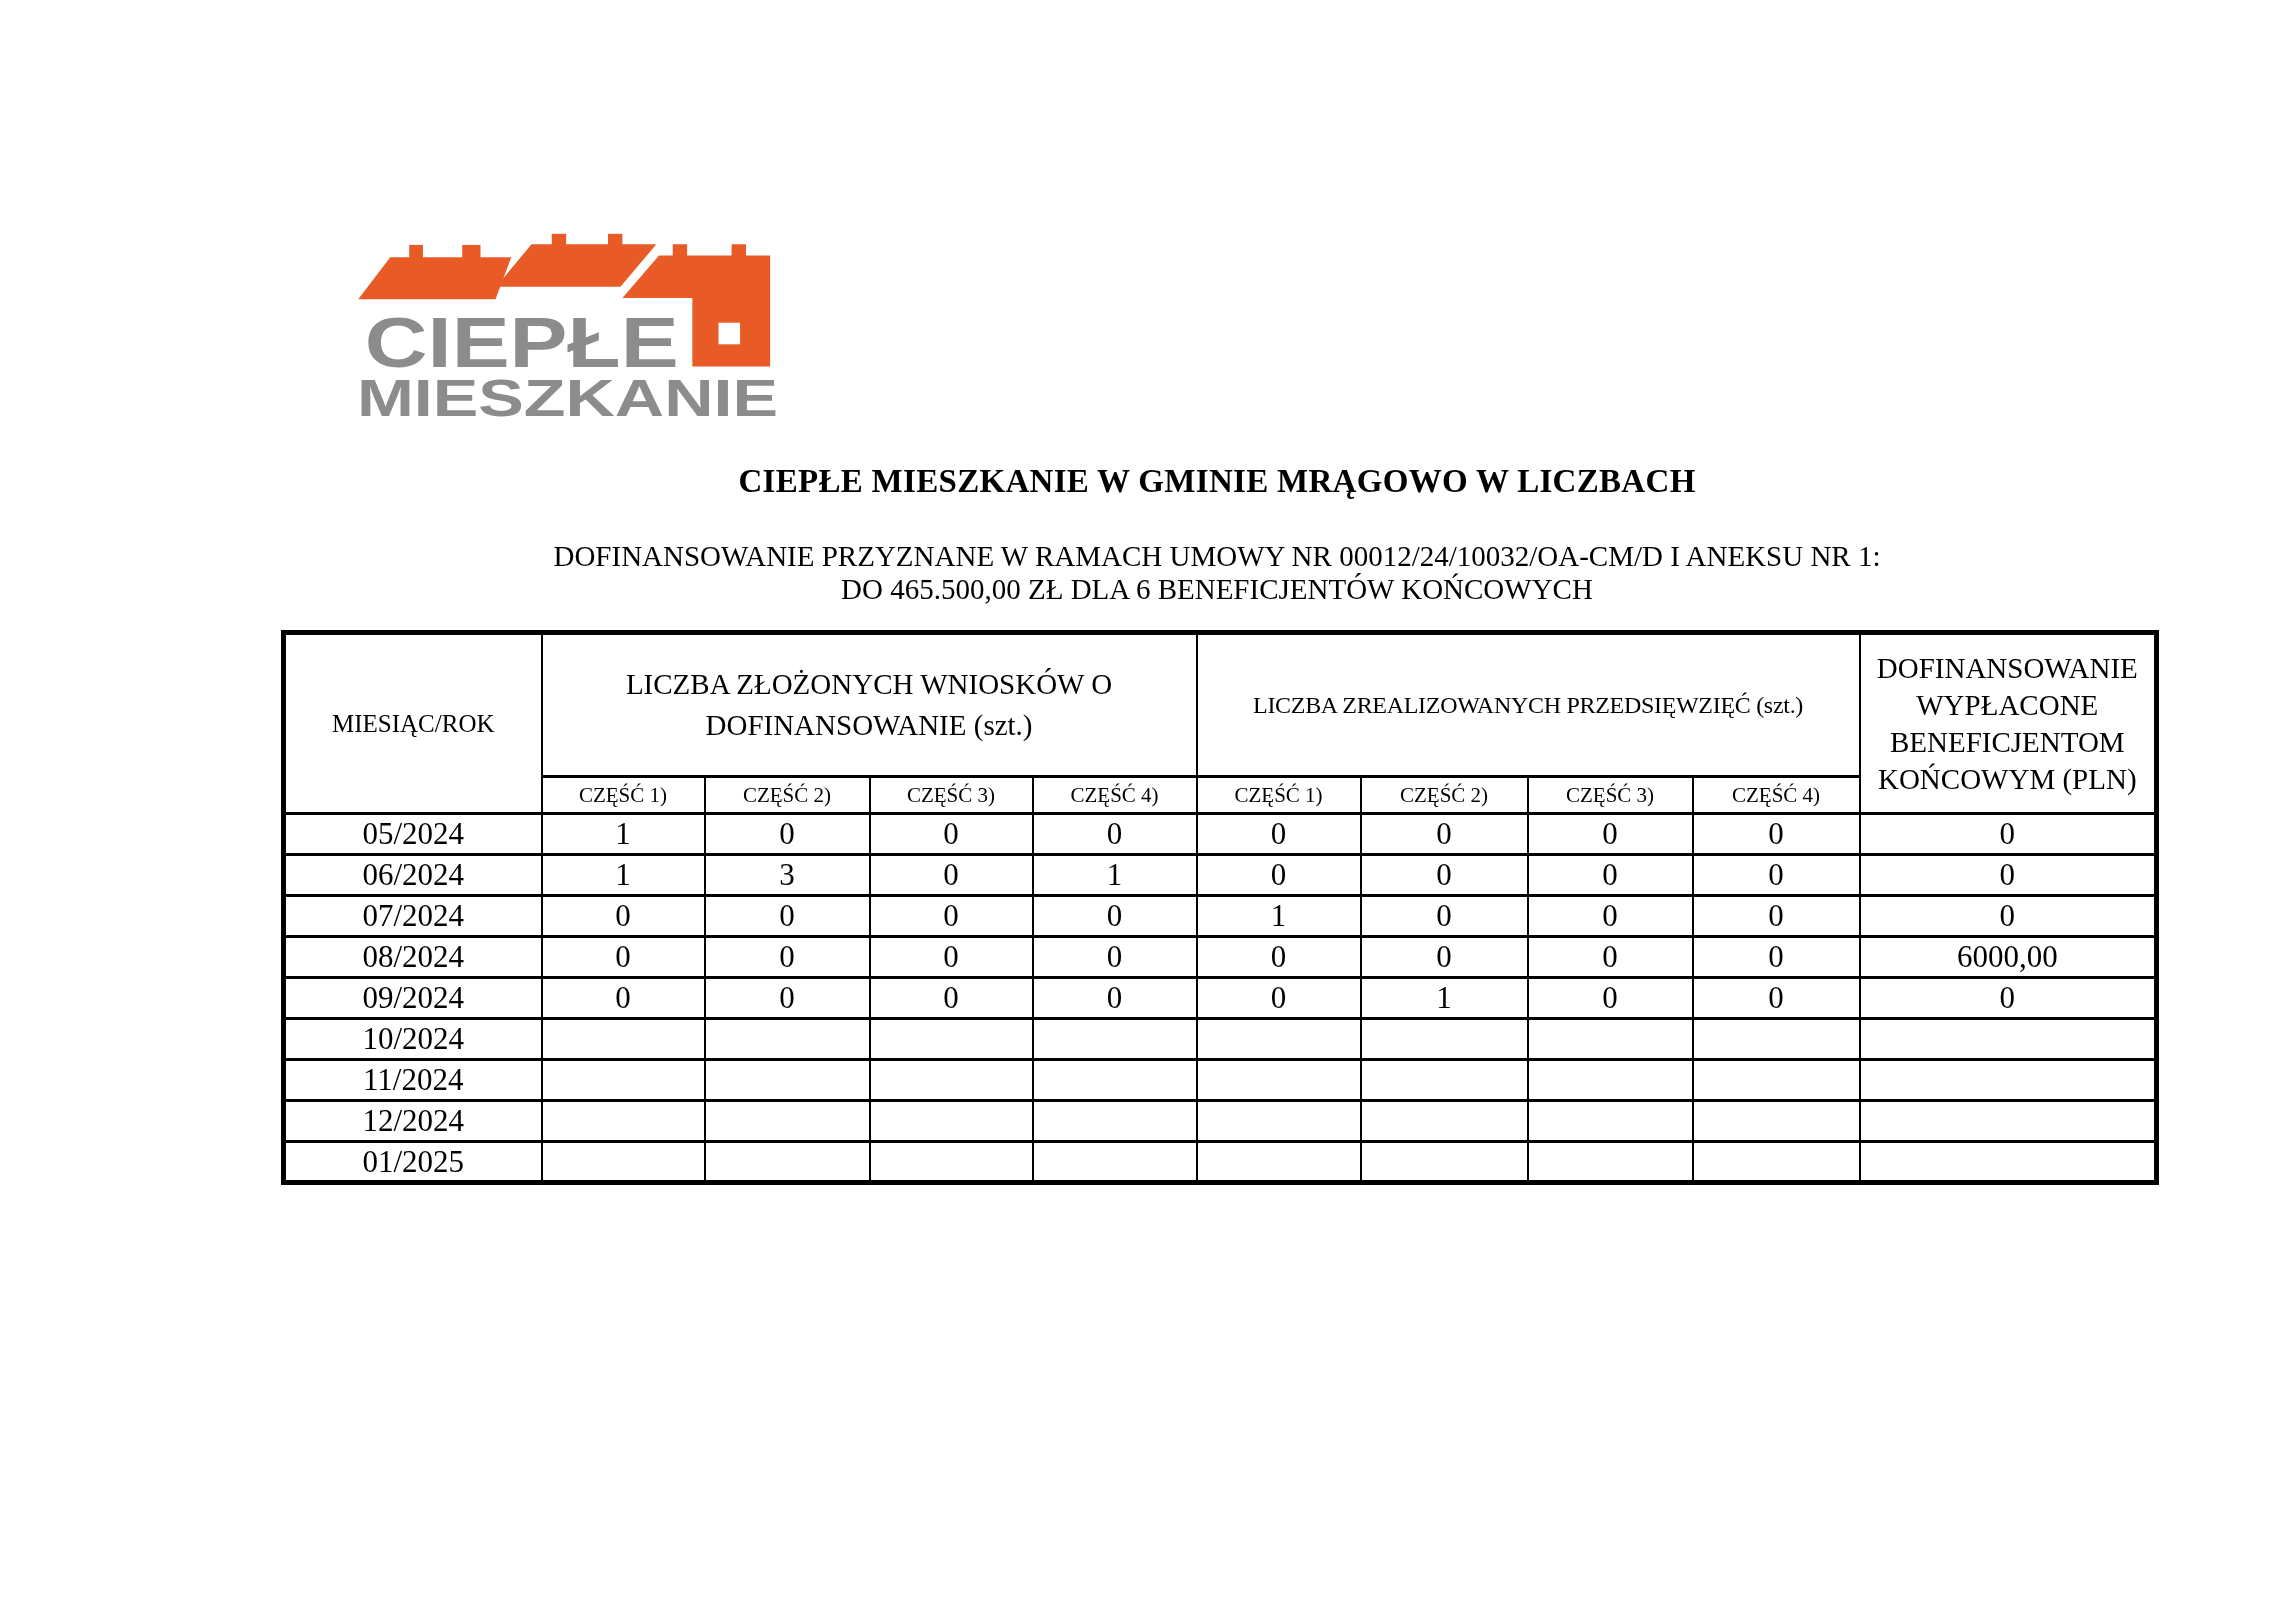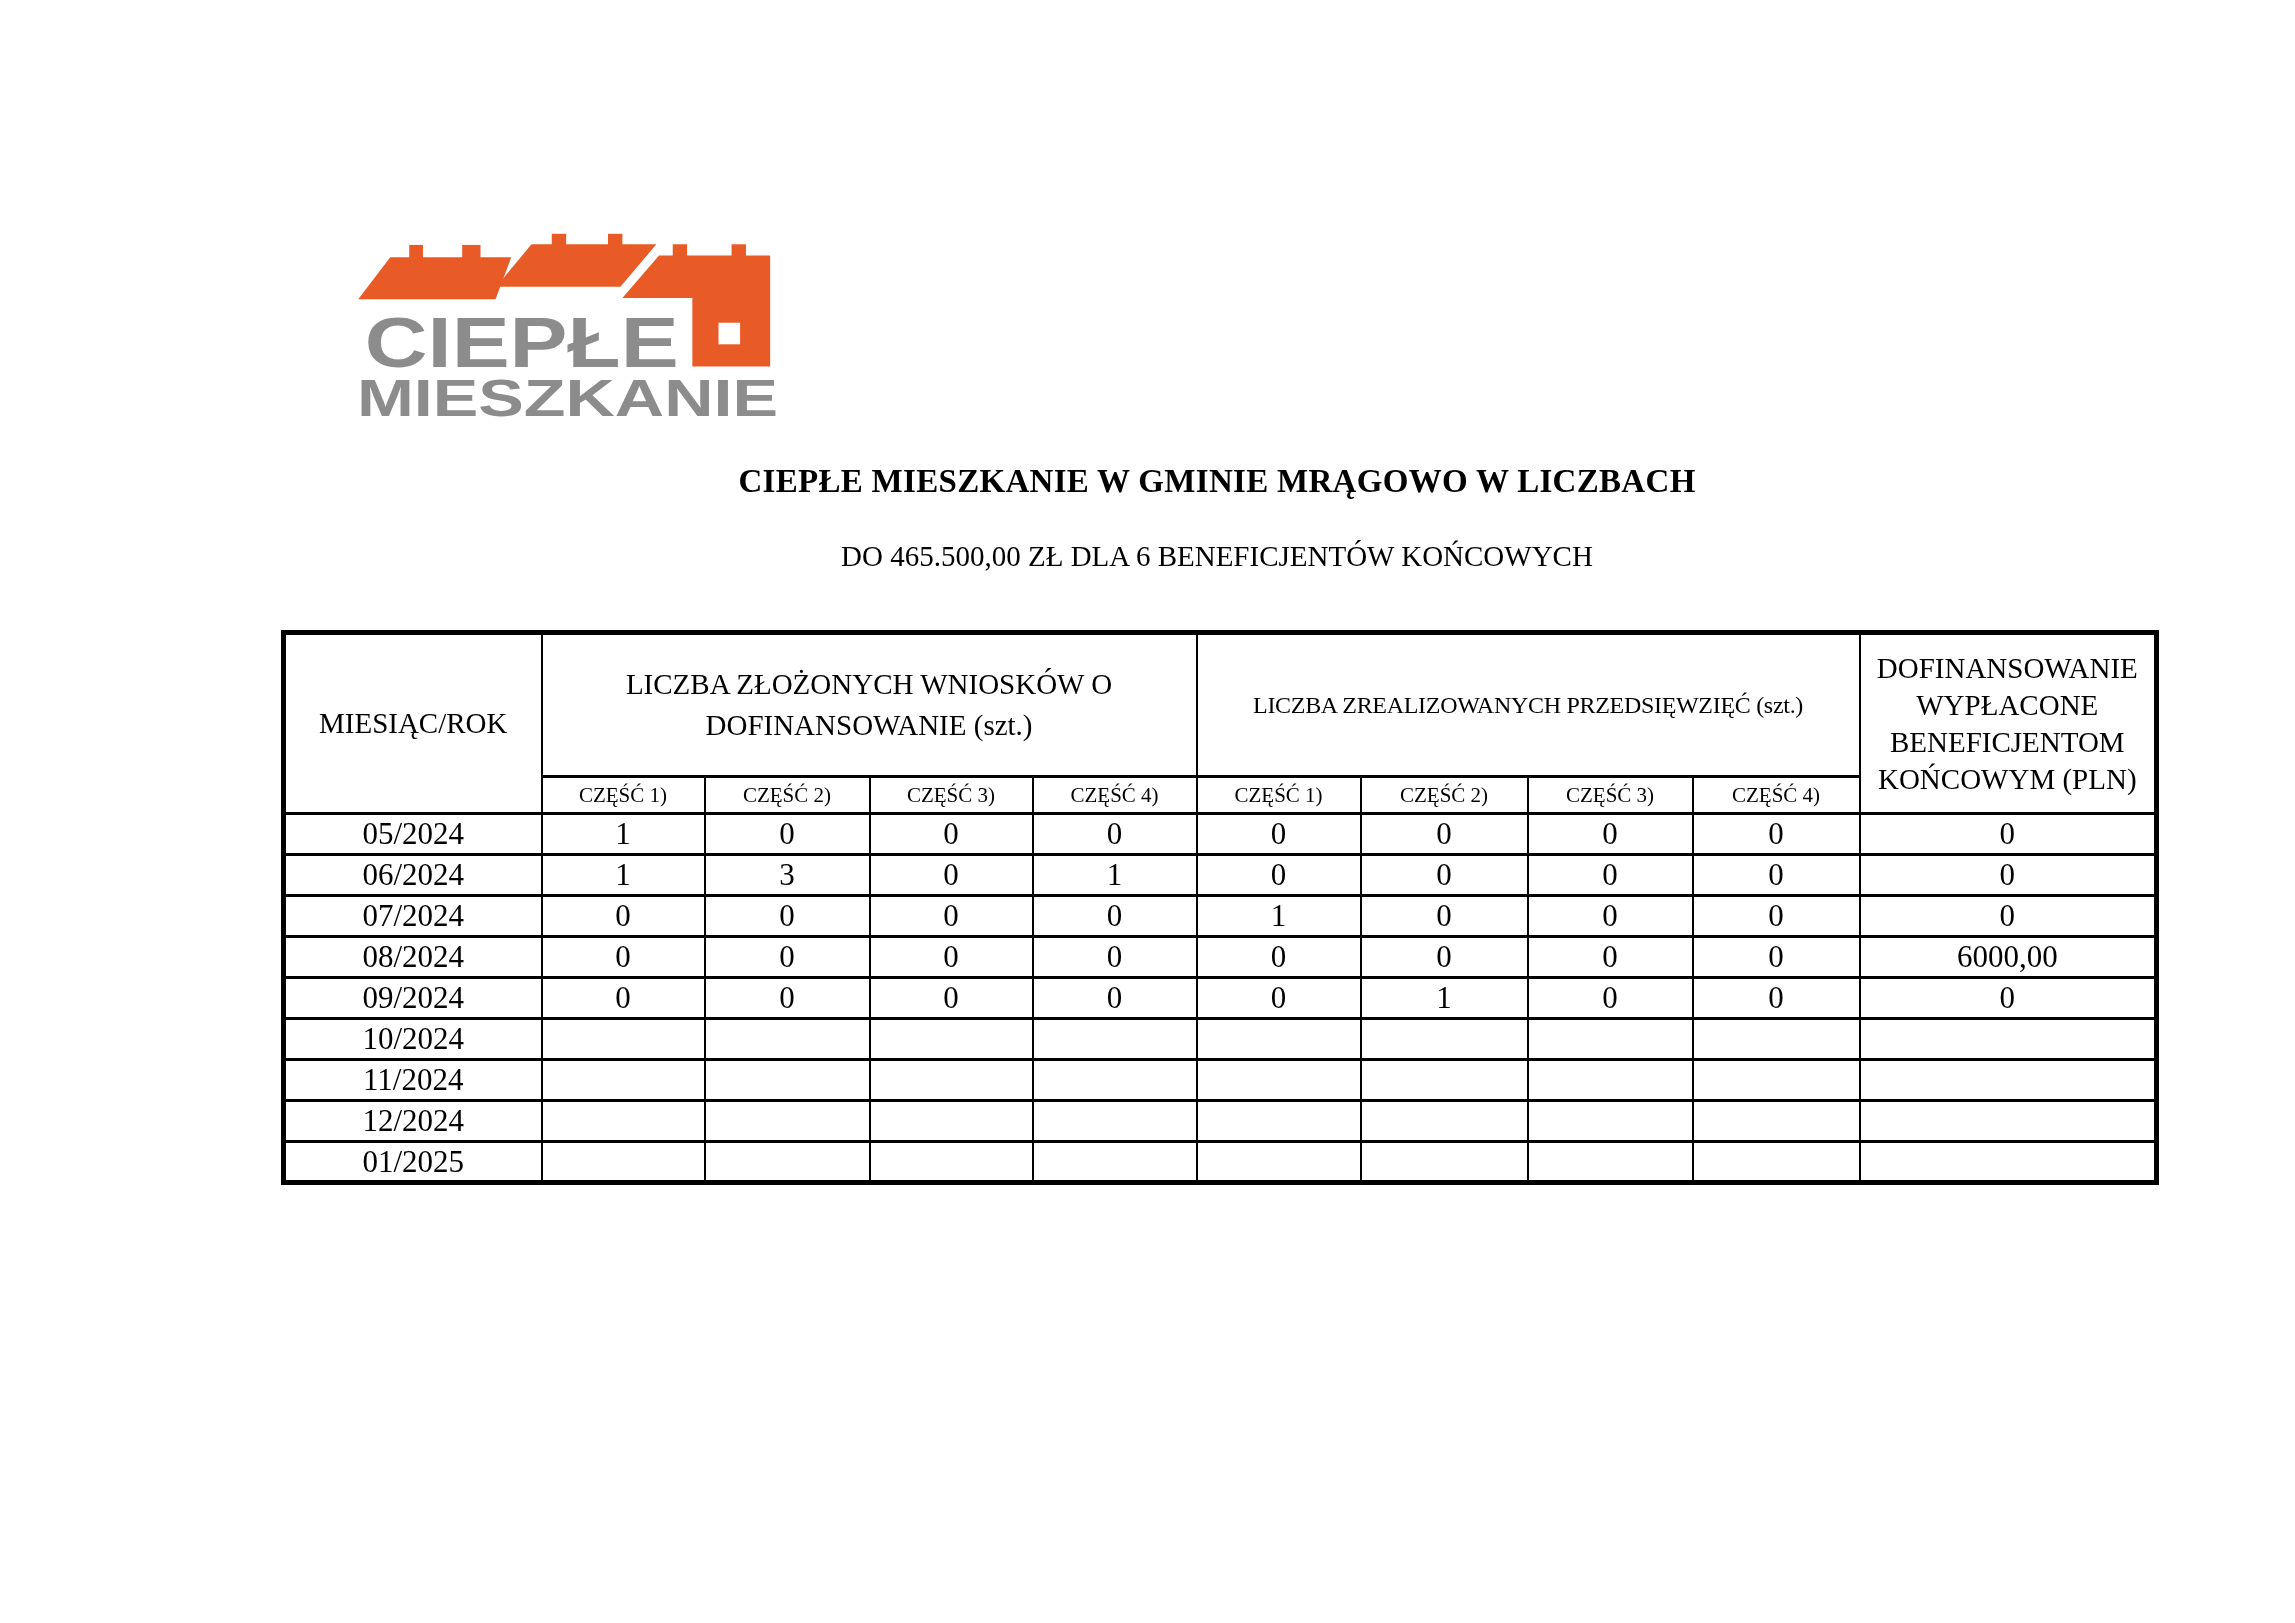--- a/index.html
+++ b/index.html
@@ -49,21 +49,21 @@
     text-align:center;
     vertical-align:middle;
     font-weight:normal;
     padding:0;
     overflow:hidden;
   }
   tr.hrow1{height:144px;}
   tr.hrow2{height:37px;}
   tbody tr{height:41px;margin-top:28px;}
   td.num, td.month{font-size:31px;}
-  th.month-head{font-size:29px;}
+  th.month-head{font-size:25px;}
   th.group1-head{padding:0 59px;line-height:41px;}
   th.group2-head{white-space:nowrap;font-size:24px;letter-spacing:-0.3px;}
   th.last-head{line-height:37px;padding:0 5.2px;font-size:29px;}
   th.part-head{font-size:21px;white-space:nowrap;}
 </style>
 </head>
 <body>
 
 <div class="logo">
   <svg viewBox="0 0 650 310" xmlns="http://www.w3.org/2000/svg">
@@ -88,20 +88,21 @@
     </g>
 
     <text x="18" y="230" font-family="Liberation Sans, sans-serif" font-weight="bold" font-size="107" fill="#8C8C8C" textLength="480" lengthAdjust="spacingAndGlyphs">CIEPŁE</text>
     <text x="6" y="305" font-family="Liberation Sans, sans-serif" font-weight="bold" font-size="78" fill="#8C8C8C" textLength="644" lengthAdjust="spacingAndGlyphs">MIESZKANIE</text>
   </svg>
 </div>
 
 <div class="doc-title">CIEPŁE MIESZKANIE W GMINIE MRĄGOWO W LICZBACH</div>
 
 <div class="doc-subtitle">
+  <div>DOFINANSOWANIE PRZYZNANE W RAMACH UMOWY NR 00012/24/10032/OA-CM/D I ANEKSU NR 1:</div>
   <div>DO 465.500,00 ZŁ DLA 6 BENEFICJENTÓW KOŃCOWYCH</div>
 </div>
 
 <table class="stats">
   <colgroup>
     <col style="width:258px">
     <col style="width:163px">
       <col style="width:165px">
       <col style="width:163px">
       <col style="width:164px">

